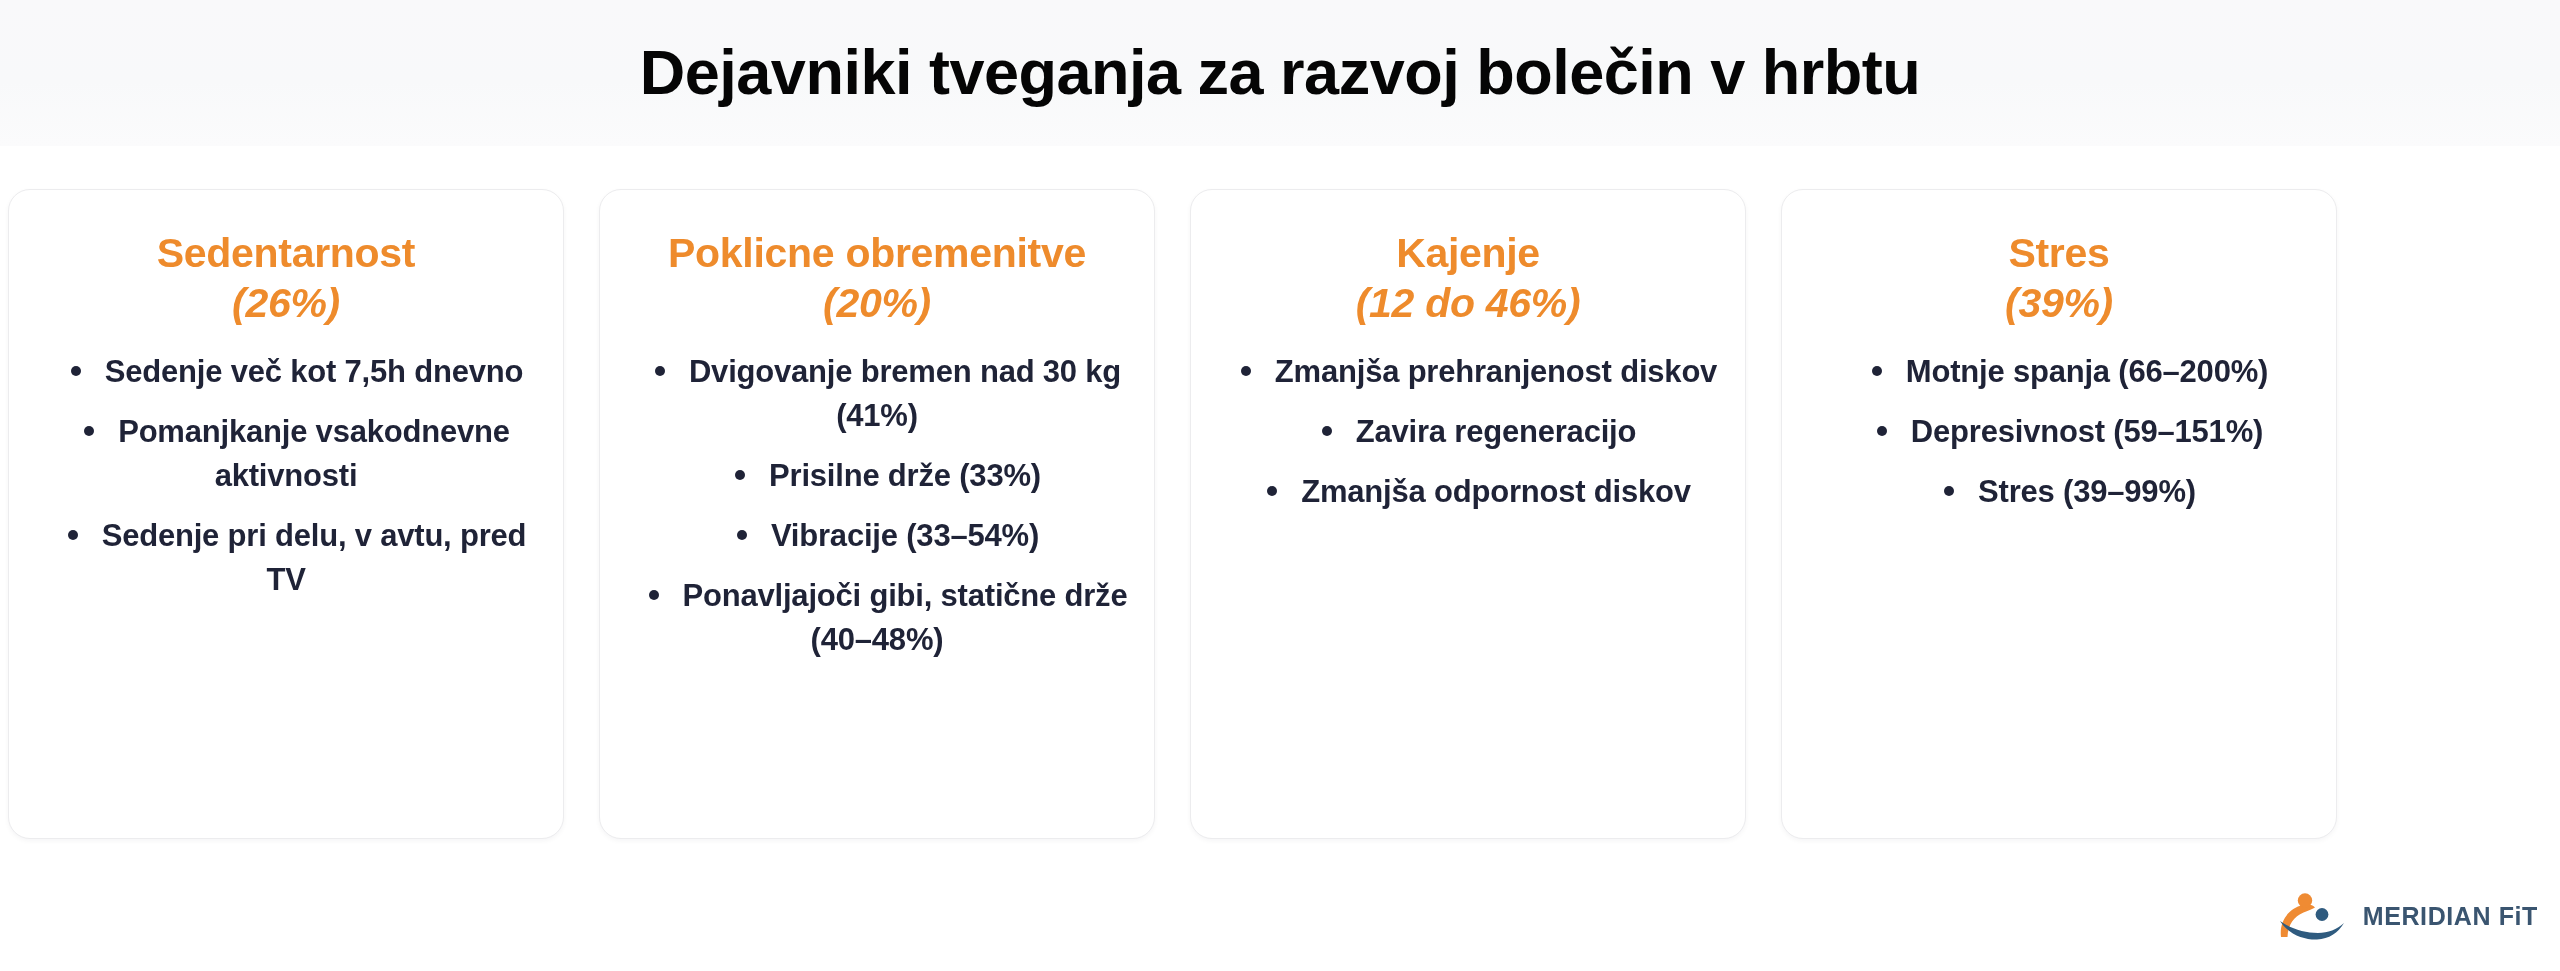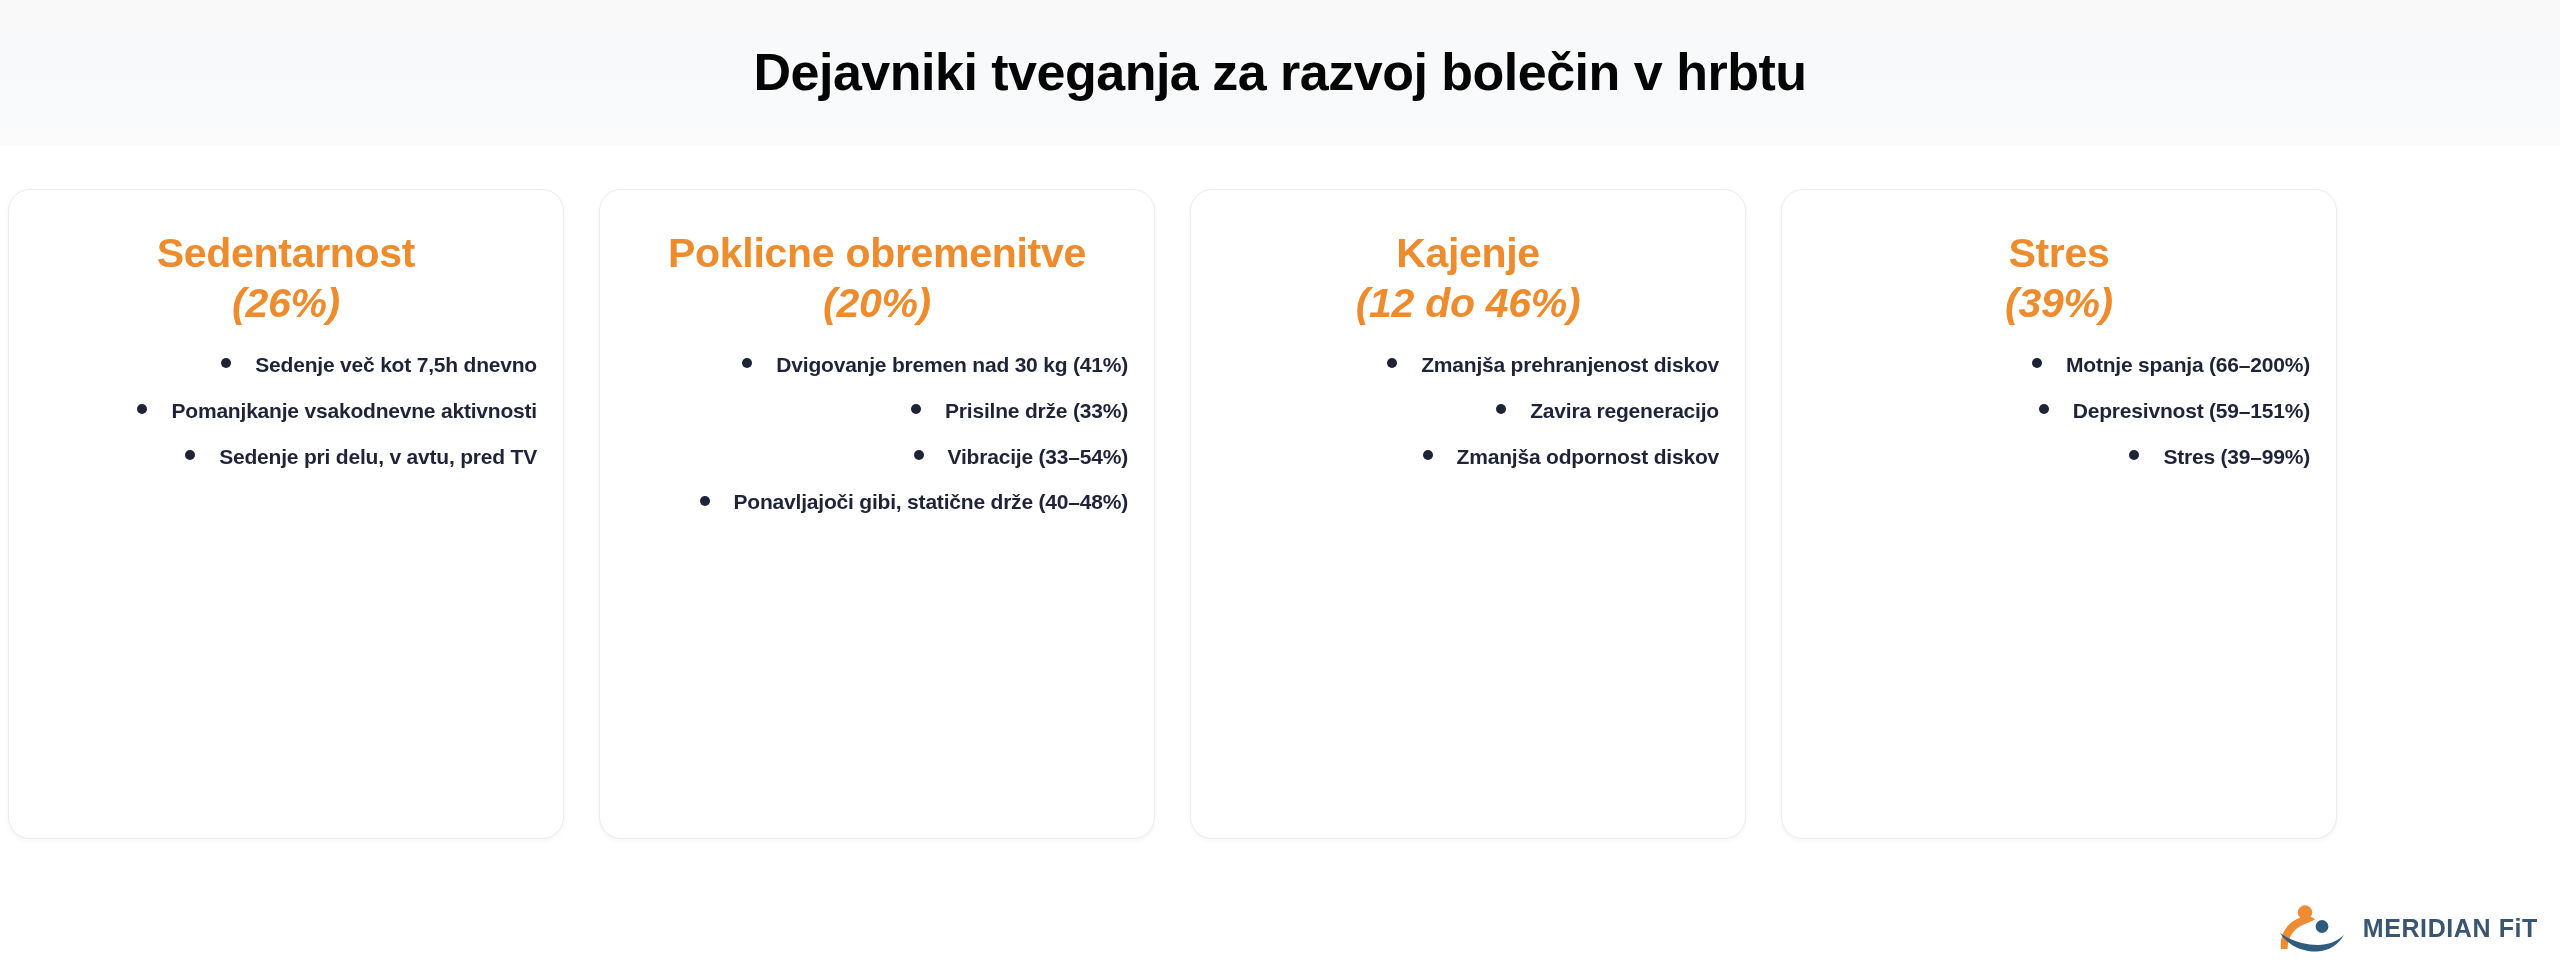--- a/index.html
+++ b/index.html
@@ -21,21 +21,21 @@
     left: 0;
     top: 0;
     width: 2560px;
     height: 146px;
     background: linear-gradient(180deg, #f9f9fa 0%, #f8f9fa 55%, #fbfbfc 100%);
     display: flex;
     align-items: center;
     justify-content: center;
   }
   .page-title {
-    font-size: 52px;
+    font-size: 63px;
     font-weight: 700;
     color: #050505;
     letter-spacing: -0.5px;
     line-height: 1.1;
     text-align: left;
     white-space: nowrap;
   }
 
   
   .cards-row {
@@ -72,44 +72,44 @@
     display: block;
     font-style: italic;
   }
   .bullets {
     list-style: none;
     margin: 0;
     padding: 0;
   }
   .bullets li {
     color: #1f2337;
-    font-size: 21px;
+    font-size: 31px;
     font-weight: 700;
     line-height: 1.42;
     margin: 0 0 16px 0;
-    text-align: right;
+    text-align: center;
     letter-spacing: -0.2px;
     text-indent: 0;
   }
   .bullets li:last-child { margin-bottom: 0; }
   .bullets li .dot {
     display: inline-block;
     width: 10px;
     height: 10px;
     border-radius: 50%;
     background: #1f2337;
     vertical-align: middle;
     margin: 0 24px 6px 22px;
   }
 
   
   .logo {
     position: absolute;
     right: 22px;
-    bottom: 18px;
+    bottom: 30px;
     display: flex;
     align-items: center;
     gap: 14px;
   }
   .logo-mark {
     width: 74px;
     height: 50px;
     display: block;
   }
   .logo-word {

